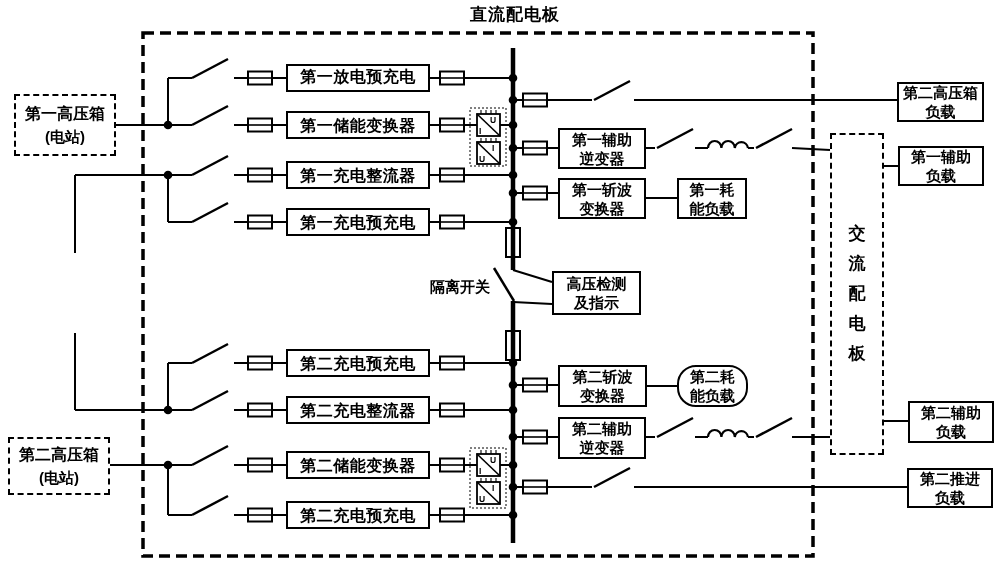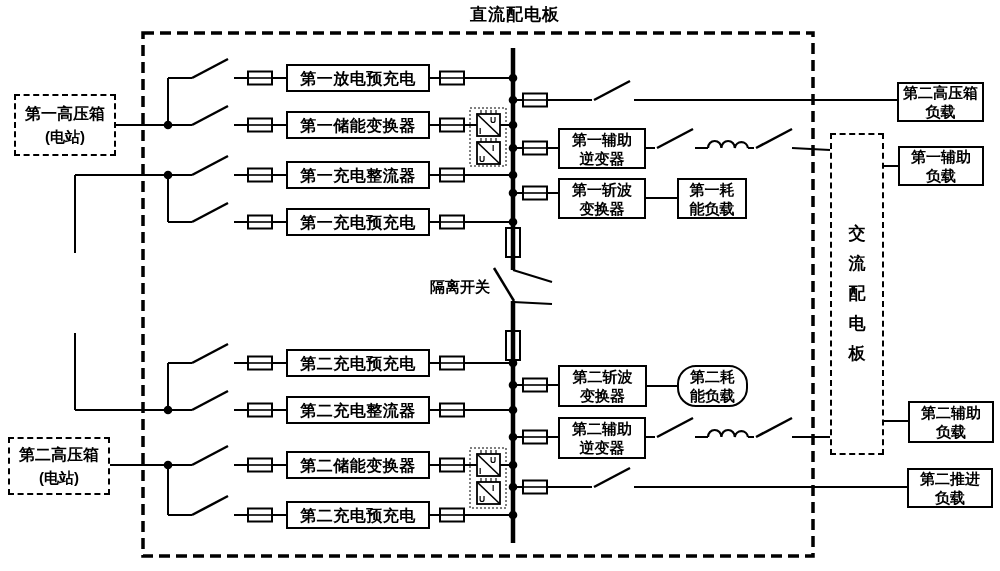--- a/index.html
+++ b/index.html
@@ -250,30 +250,34 @@
 
 <div class="box dashed" style="left:14px;top:94px;width:102px;height:62px;">
   <span class="srcline1">第一高压箱</span>
   <span class="srcline2">(电站)</span>
 </div>
 <div class="box dashed" style="left:8px;top:437px;width:102px;height:58px;">
   <span class="srcline1">第二高压箱</span>
   <span class="srcline2">(电站)</span>
 </div>
 
-<div class="box rowbox" style="left:286px;top:64px;width:144px;height:28px;">第一放电预充电</div>
+<div class="box rowbox" style="left:286px;top:64px;width:144px;height:28px;font-family:Liberation Mono, monospace;">第一放电预充电</div>
 <div class="box rowbox" style="left:286px;top:111px;width:144px;height:28px;">第一储能变换器</div>
 <div class="box rowbox" style="left:286px;top:161px;width:144px;height:28px;">第一充电整流器</div>
 <div class="box rowbox" style="left:286px;top:208px;width:144px;height:28px;">第一充电预充电</div>
 <div class="box rowbox" style="left:286px;top:349px;width:144px;height:28px;">第二充电预充电</div>
 <div class="box rowbox" style="left:286px;top:396px;width:144px;height:28px;">第二充电整流器</div>
 <div class="box rowbox" style="left:286px;top:451px;width:144px;height:28px;">第二储能变换器</div>
 <div class="box rowbox" style="left:286px;top:501px;width:144px;height:28px;">第二充电预充电</div>
 
 <div class="plain" style="left:422px;top:278px;width:76px;font-size:15px;">隔离开关</div>
+<div class="box" style="left:552px;top:271px;width:89px;height:44px;">
+  <span>高压检测</span>
+  <span>及指示</span>
+</div>
 
 <div class="box" style="left:558px;top:128px;width:88px;height:41px;">
   <span>第一辅助</span>
   <span>逆变器</span>
 </div>
 <div class="box" style="left:558px;top:178px;width:88px;height:41px;">
   <span>第一斩波</span>
   <span>变换器</span>
 </div>
 <div class="box" style="left:677px;top:178px;width:70px;height:41px;">

